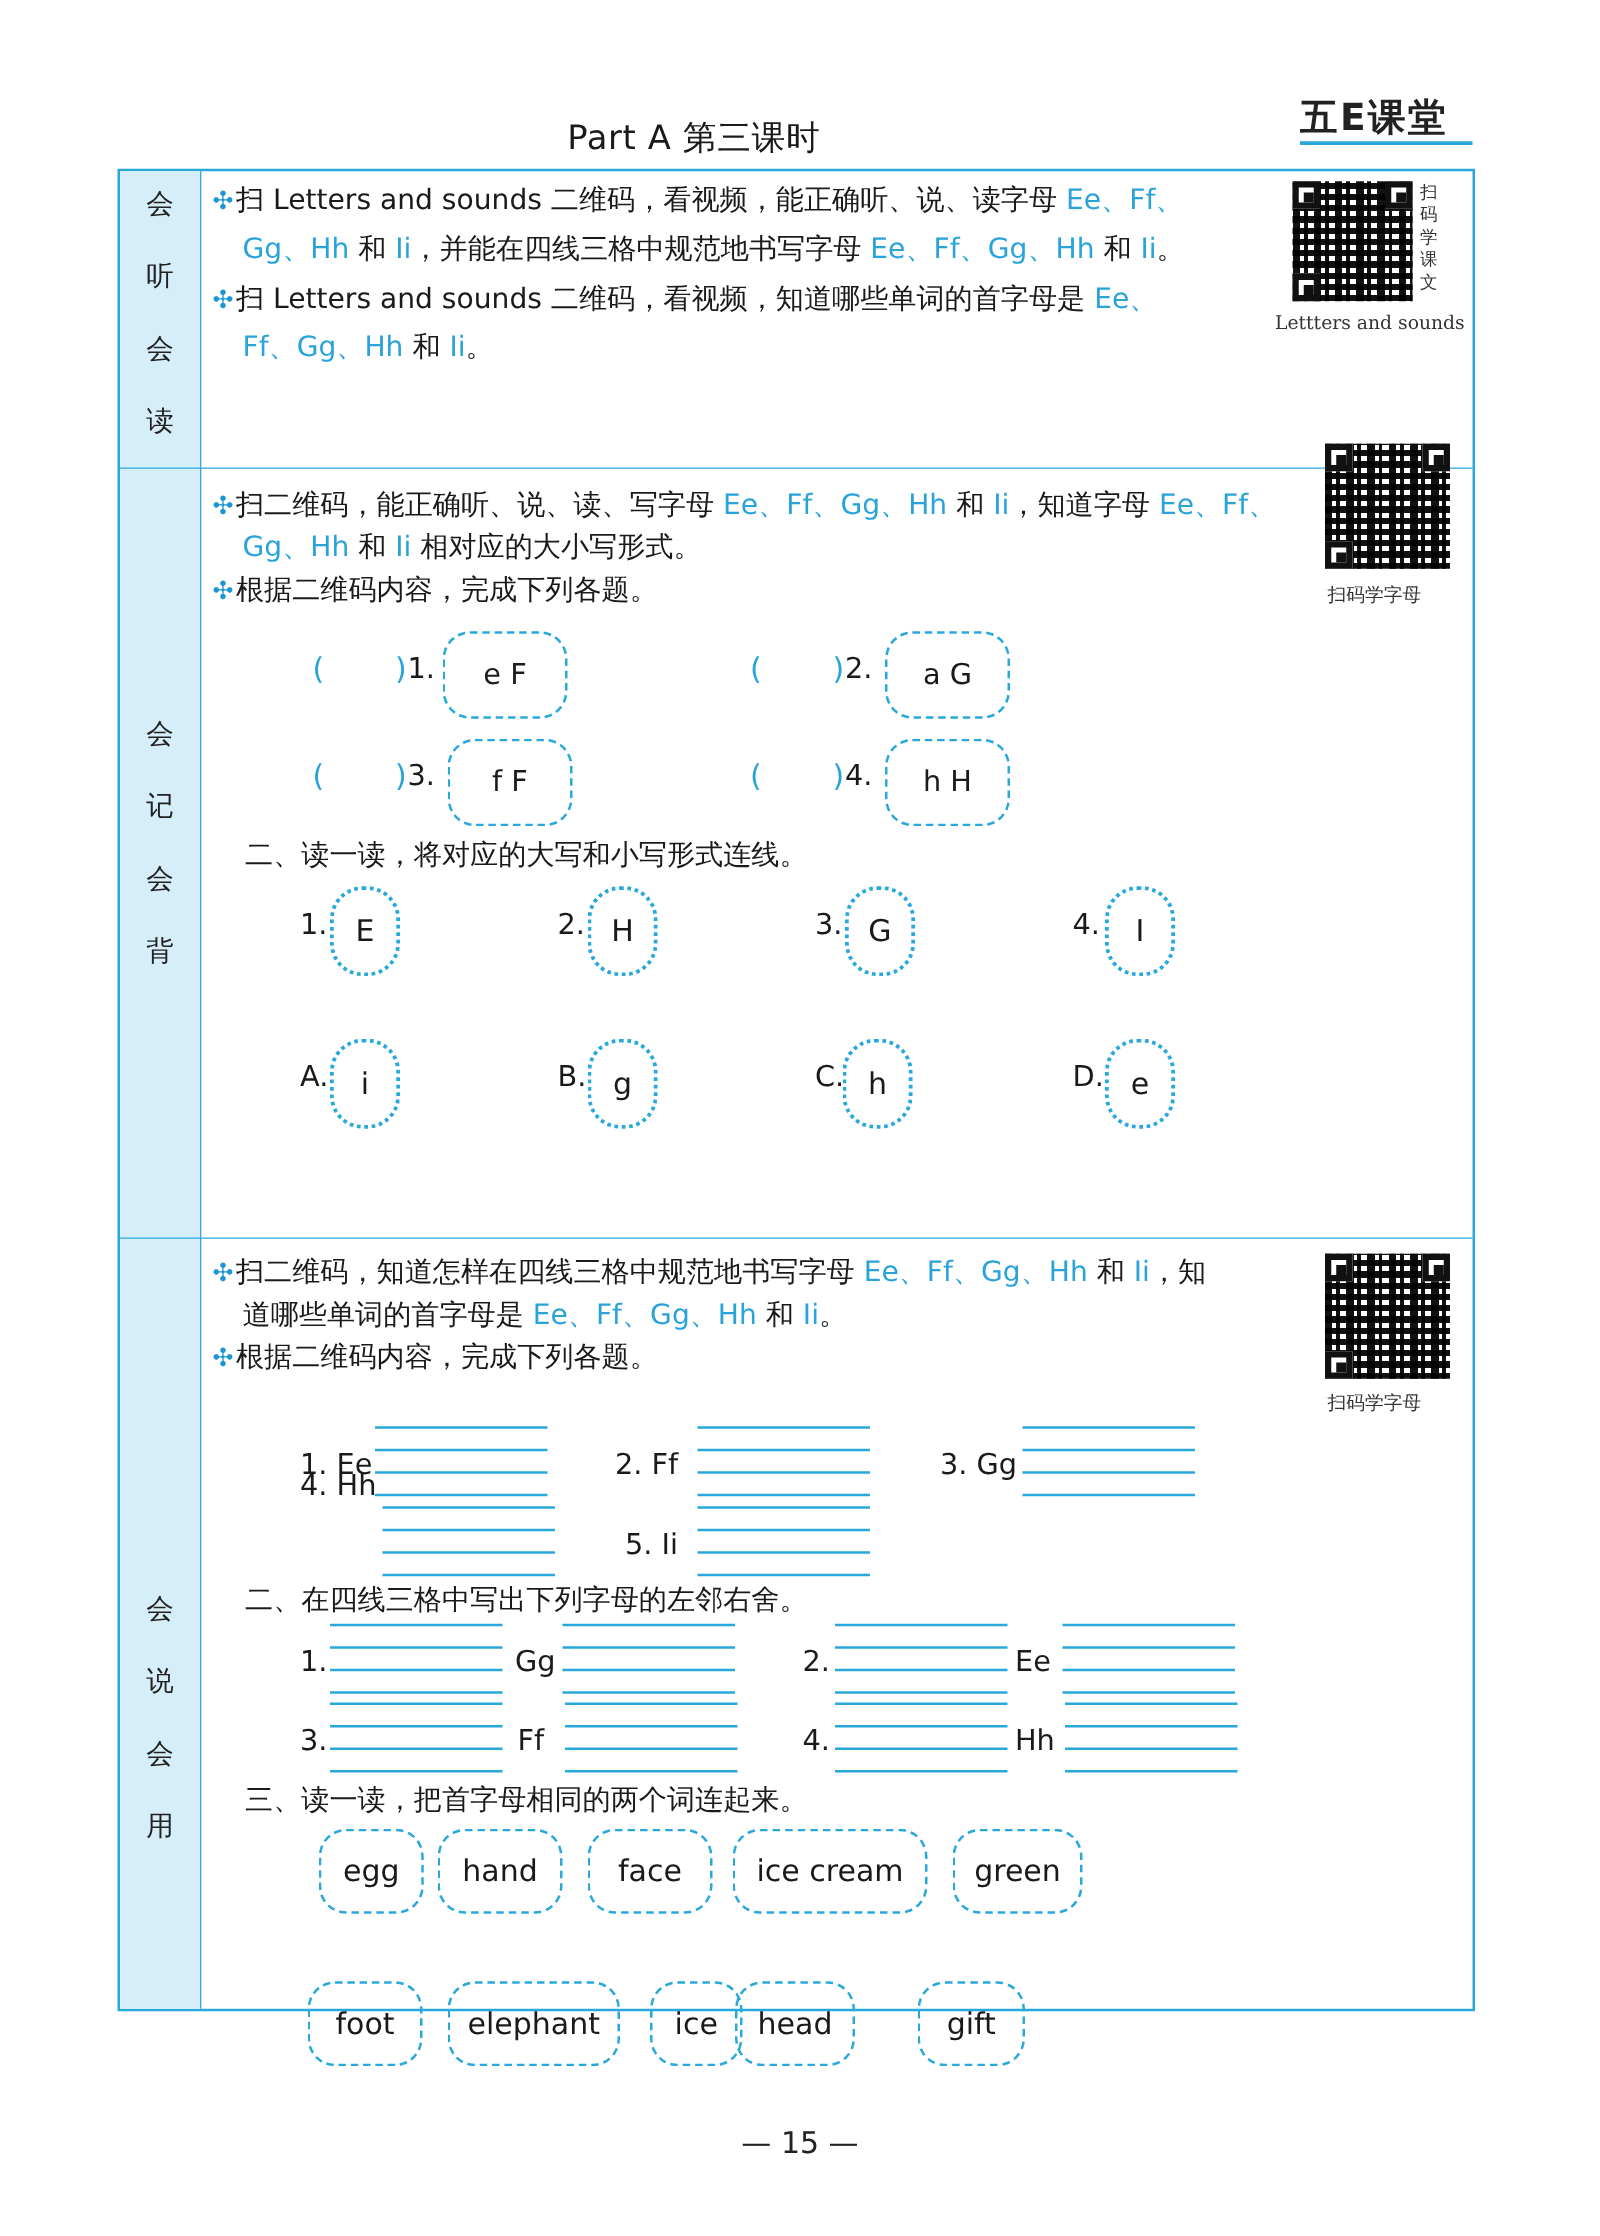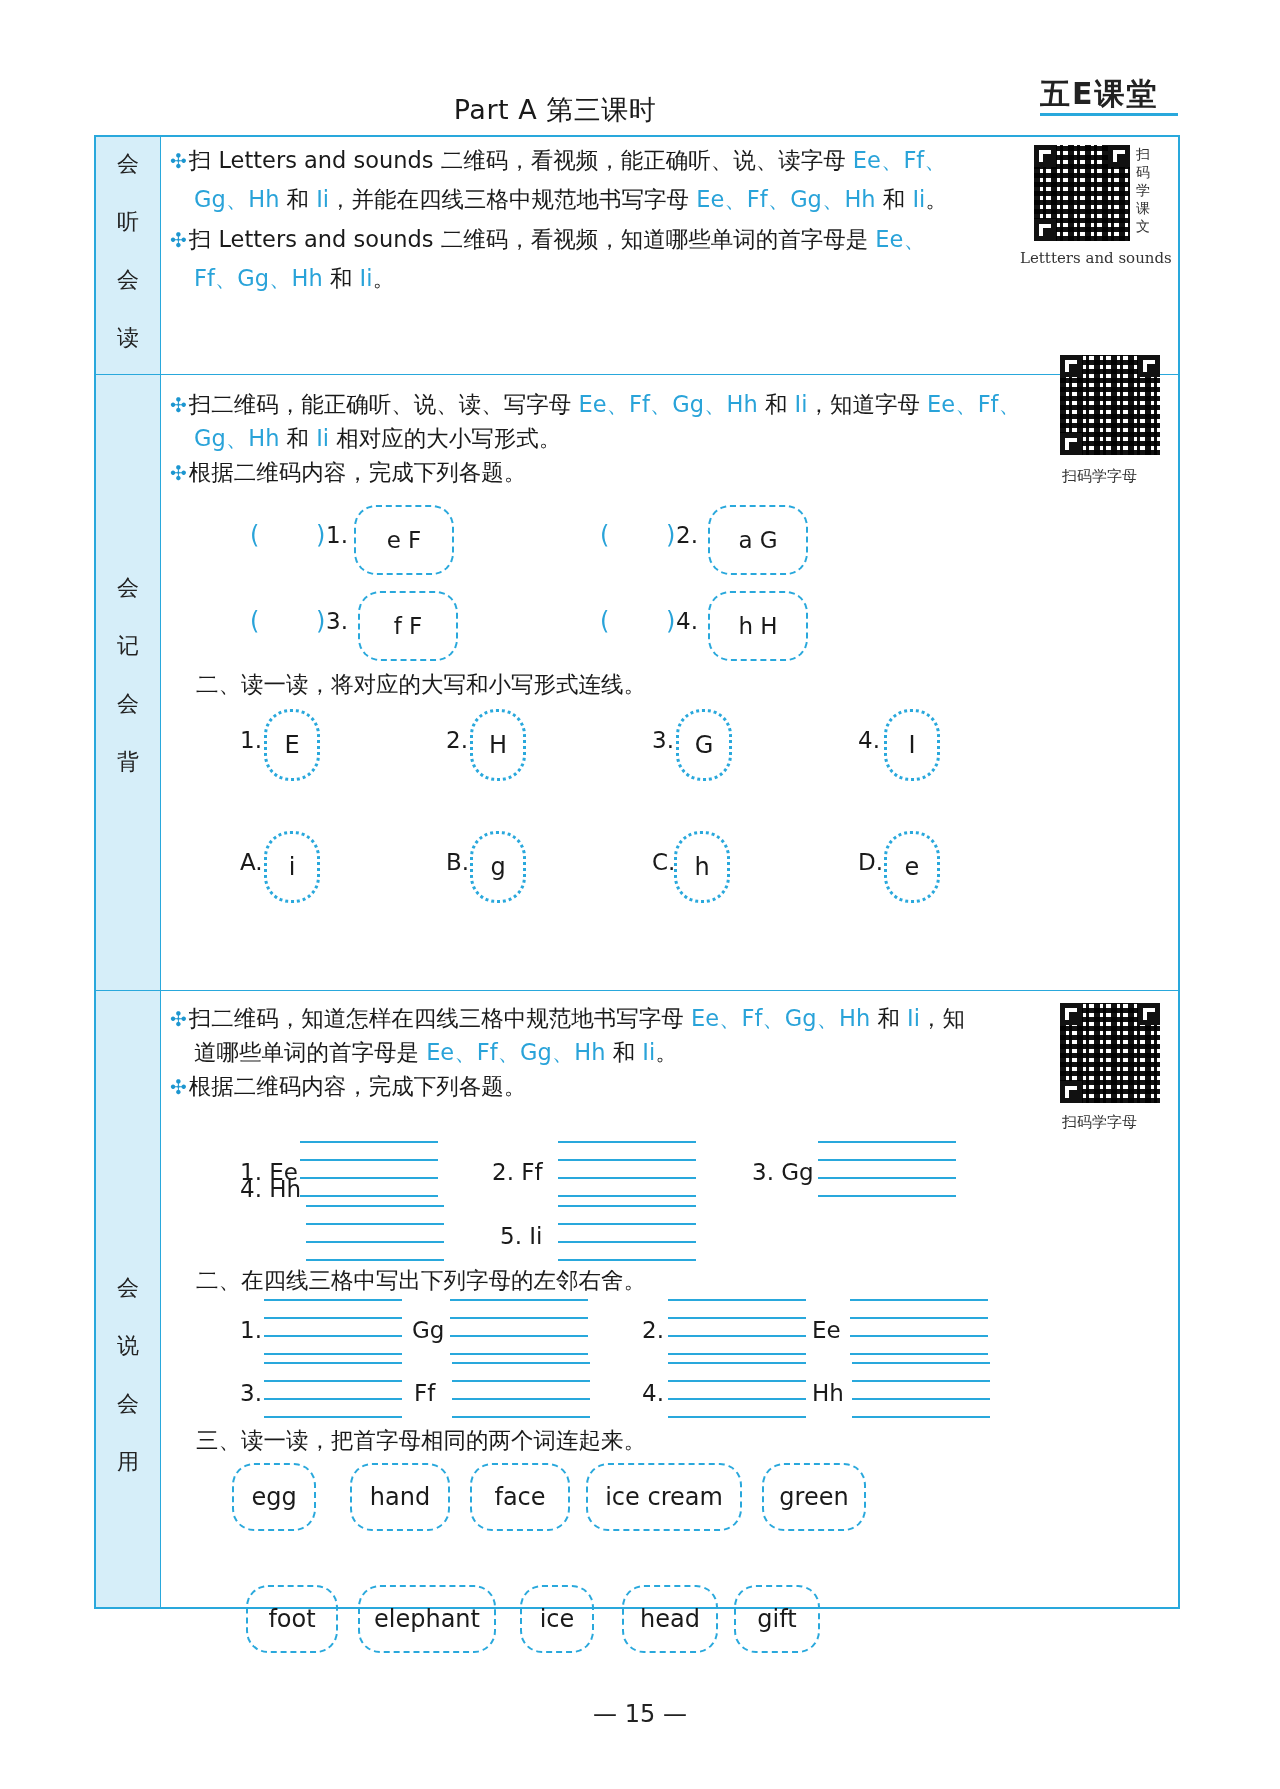--- a/index.html
+++ b/index.html
@@ -272,26 +272,26 @@
   <span class="wl" style="left:716px; top:1243px;">Hh</span>
   <div class="fl" style="left:756px; top:1225px; width:138px; height:60px;">
       <span style="top:0"></span>
       <span style="top:18px"></span>
       <span style="top:36px"></span>
       <span style="top:54px"></span>
     </div>
 
   <div class="line" style="left:100px; top:1288px;">三、读一读，把首字母相同的两个词连起来。</div>
 
-  <div class="dbox word" style="left:136px; top:1326px; width:84px; height:68px;">egg</div>
+  <div class="dbox word" style="left:159px; top:1326px; width:84px; height:68px;">egg</div>
   <div class="dbox word" style="left:254px; top:1326px; width:100px; height:68px;">hand</div>
   <div class="dbox word" style="left:374px; top:1326px; width:100px; height:68px;">face</div>
   <div class="dbox word" style="left:490px; top:1326px; width:156px; height:68px;">ice cream</div>
   <div class="dbox word" style="left:666px; top:1326px; width:104px; height:68px;">green</div>
 
   <div class="dbox word" style="left:150px; top:1448px; width:92px; height:68px;">foot</div>
   <div class="dbox word" style="left:262px; top:1448px; width:138px; height:68px;">elephant</div>
   <div class="dbox word" style="left:424px; top:1448px; width:74px; height:68px;">ice</div>
-  <div class="dbox word" style="left:526px; top:1448px; width:96px; height:68px;">head</div>
+  <div class="dbox word" style="left:492px; top:1448px; width:96px; height:68px;">head</div>
   <div class="dbox word" style="left:638px; top:1448px; width:86px; height:68px;">gift</div>
 </div>
 
 <div class="abs pagenum">— 15 —</div>
 
 </body></html>

